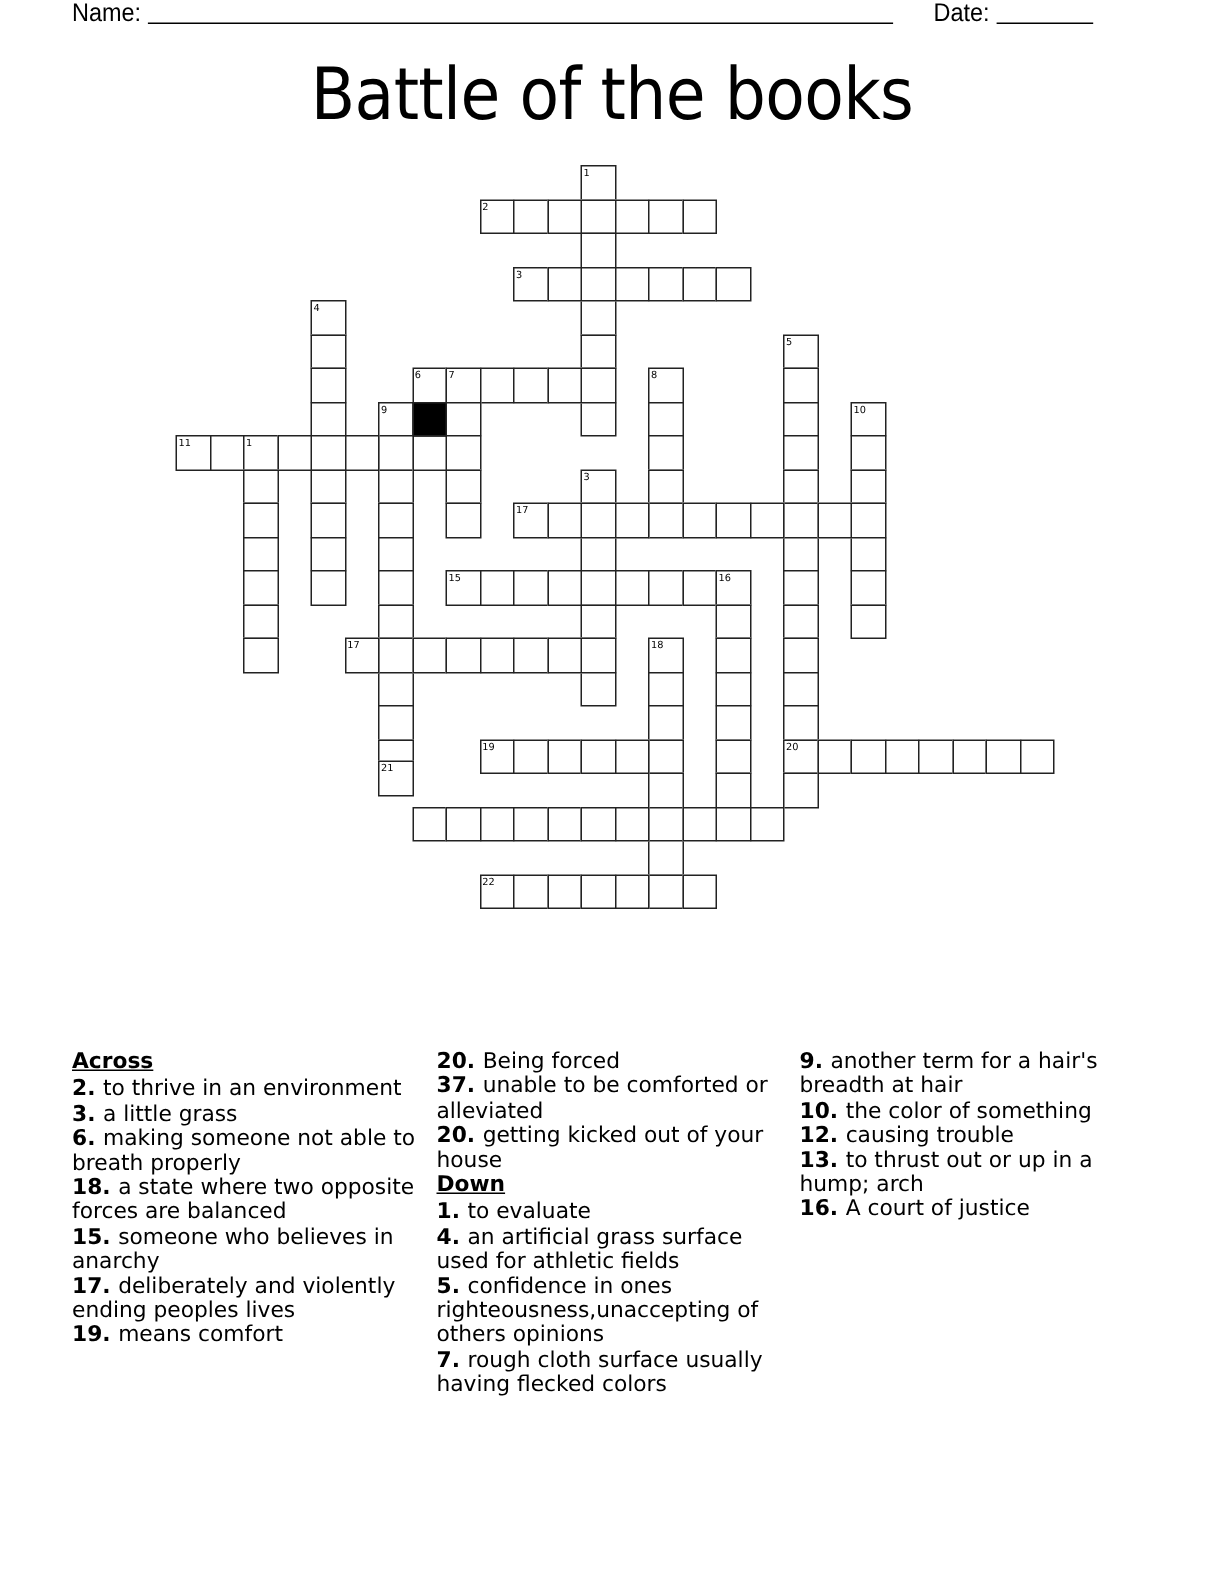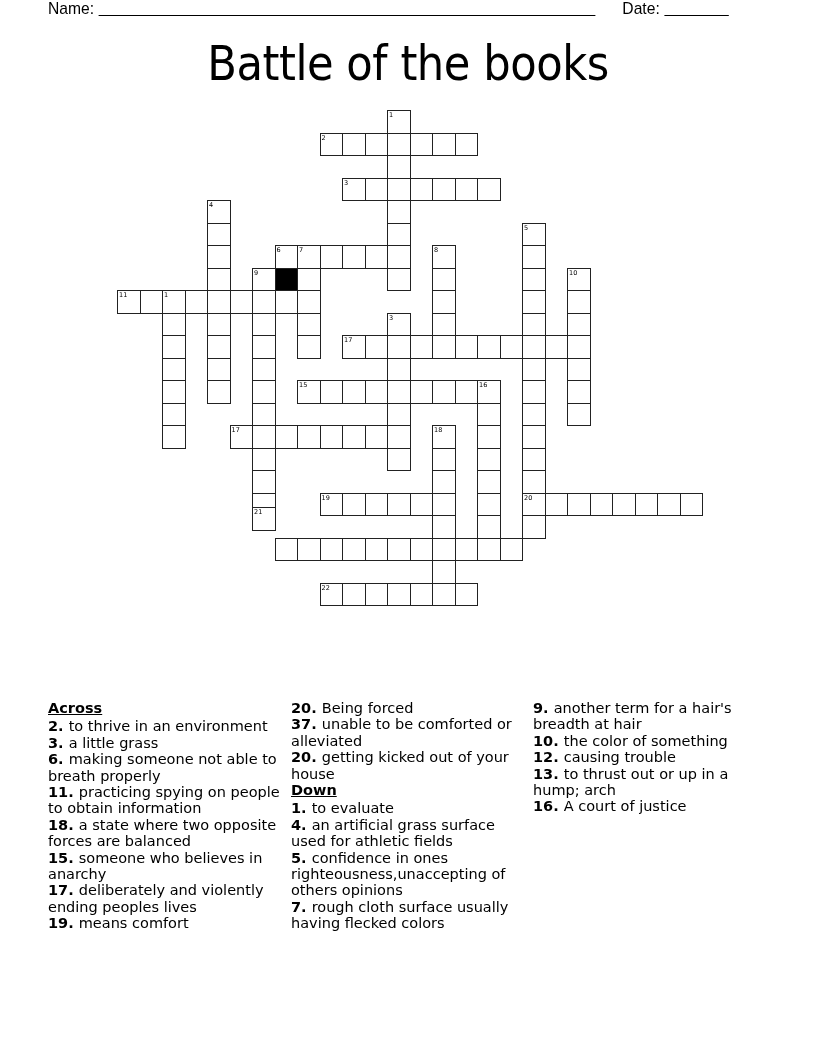--- a/index.html
+++ b/index.html
@@ -238,21 +238,20 @@
     <div class="cell black" style="left: 274.5px; top: 267.5px;"></div>
   </div>
 
 <div class="clues">
   <div class="col col1">
     <div class="section-head">Across</div>
     <div id="across-list-a">
         <div class="clue"><span class="n">2. </span><span>to thrive in an environment</span></div>
         <div class="clue"><span class="n">3. </span><span>a little grass</span></div>
         <div class="clue"><span class="n">6. </span><span>making someone not able to breath properly</span></div>
-        <div class="clue"><span class="n">11. </span><span>practicing spying on people to obtain information</span></div>
         <div class="clue"><span class="n">18. </span><span>a state where two opposite forces are balanced</span></div>
         <div class="clue"><span class="n">15. </span><span>someone who believes in anarchy</span></div>
         <div class="clue"><span class="n">17. </span><span>deliberately and violently ending peoples lives</span></div>
         <div class="clue"><span class="n">19. </span><span>means comfort</span></div>
       </div>
   </div>
   <div class="col col2">
     <div id="across-list-b">
         <div class="clue"><span class="n">20. </span><span>Being forced</span></div>
         <div class="clue"><span class="n">37. </span><span>unable to be comforted or alleviated</span></div>

